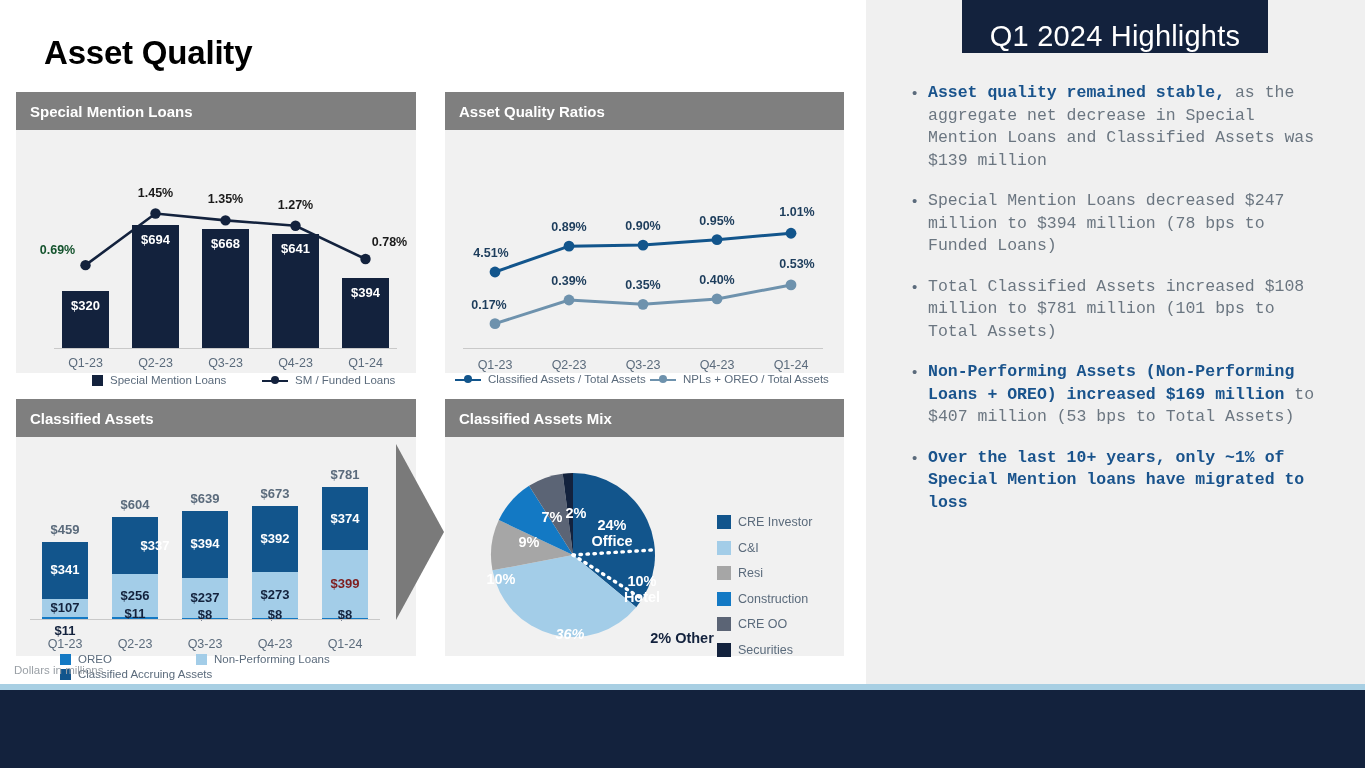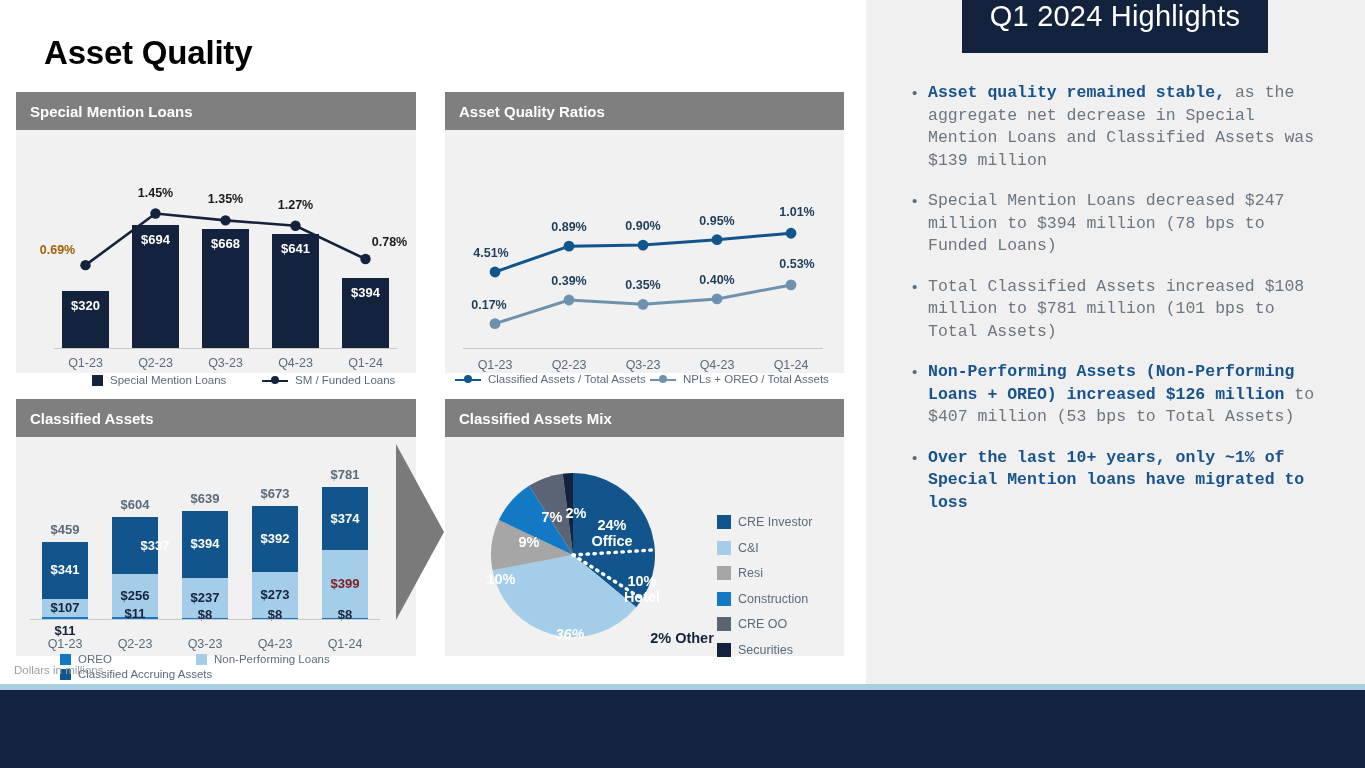--- a/index.html
+++ b/index.html
@@ -10,21 +10,21 @@
   }
   .slide { position: relative; width: 1365px; height: 768px; background: #ffffff; }
 
   
   .right-panel {
     position: absolute; left: 866px; top: 0; width: 499px; height: 687px;
     background: #f0f0f0;
   }
   .highlights-banner {
     position: absolute; left: 96px; top: 0px; width: 306px; height: 53px;
-    background: #13223d; display: flex; align-items: flex-start; justify-content: center;
+    background: #13223d; display: flex; align-items: flex-end; justify-content: center;
   }
   .highlights-banner span {
     color: #ffffff; font-size: 29px; font-weight: 400; letter-spacing: .2px;
   }
   .bullets { position: absolute; left: 46px; top: 82px; width: 420px; }
   .bullet { display: flex; margin-bottom: 18px; }
   .bullet-dot {
     color: #5b6b7c; font-size: 15px; line-height: 22px; width: 16px; flex: 0 0 16px;
   }
   .bullet-text {
@@ -151,21 +151,21 @@
         <div class="tick-label" style="left:349.5px;top:226px;width:60px;">Q1-24</div>
         <div class="axis-line" style="left:38px;top:218px;width:343px;"></div>
         <svg style="position:absolute;left:0;top:0;" width="400" height="240">
           <path d="M69.5 135.14814814814815 L139.5 83.54320987654322 L209.5 90.33333333333333 L279.5 95.76543209876544 L349.5 129.03703703703704 " fill="none" stroke="#13223d" stroke-width="2.6"></path>
           <circle cx="69.5" cy="135.14814814814815" r="5.2" fill="#13223d"></circle>
           <circle cx="139.5" cy="83.54320987654322" r="5.2" fill="#13223d"></circle>
           <circle cx="209.5" cy="90.33333333333333" r="5.2" fill="#13223d"></circle>
           <circle cx="279.5" cy="95.76543209876544" r="5.2" fill="#13223d"></circle>
           <circle cx="349.5" cy="129.03703703703704" r="5.2" fill="#13223d"></circle>
         </svg>
-        <div class="val-label" style="left:41.5px;top:113.14814814814815px;color:#a16207;">0.69%</div>
+        <div class="val-label" style="left:41.5px;top:113.14814814814815px;color:#14532d;">0.69%</div>
         <div class="val-label" style="left:139.5px;top:55.543209876543216px;color:#1a1a1a;">1.45%</div>
         <div class="val-label" style="left:209.5px;top:62.33333333333333px;color:#1a1a1a;">1.35%</div>
         <div class="val-label" style="left:279.5px;top:67.76543209876544px;color:#1a1a1a;">1.27%</div>
         <div class="val-label" style="left:373.5px;top:105.03703703703704px;color:#1a1a1a;">0.78%</div>
         <div class="legend-row" style="left:76px;top:244px;">
           <span class="sw" style="background:#13223d;"></span>
           <span>Special Mention Loans</span>
         </div>
         <div class="legend-row" style="left:246px;top:244px;">
           <span class="line-sw">
@@ -360,21 +360,21 @@
         <div class="bullet">
           <span class="bullet-dot">•</span>
           <span class="bullet-text"><span class="plain">Special Mention Loans decreased $247 million to $394 million (78 bps to Funded Loans)</span></span>
         </div>
         <div class="bullet">
           <span class="bullet-dot">•</span>
           <span class="bullet-text"><span class="plain">Total Classified Assets increased $108 million to $781 million (101 bps to Total Assets)</span></span>
         </div>
         <div class="bullet">
           <span class="bullet-dot">•</span>
-          <span class="bullet-text"><b>Non-Performing Assets (Non-Performing Loans + OREO) increased $126 million</b><span class="plain"> to $407 million (53 bps to Total Assets)</span></span>
+          <span class="bullet-text"><b>Non-Performing Assets (Non-Performing Loans + OREO) increased $169 million</b><span class="plain"> to $407 million (53 bps to Total Assets)</span></span>
         </div>
         <div class="bullet">
           <span class="bullet-dot">•</span>
           <span class="bullet-text"><b>Over the last 10+ years, only ~1% of Special Mention loans have migrated to loss</b></span>
         </div>
       </div>
   </div>
 
   <div class="accent-strip"></div>
   <div class="footer">

